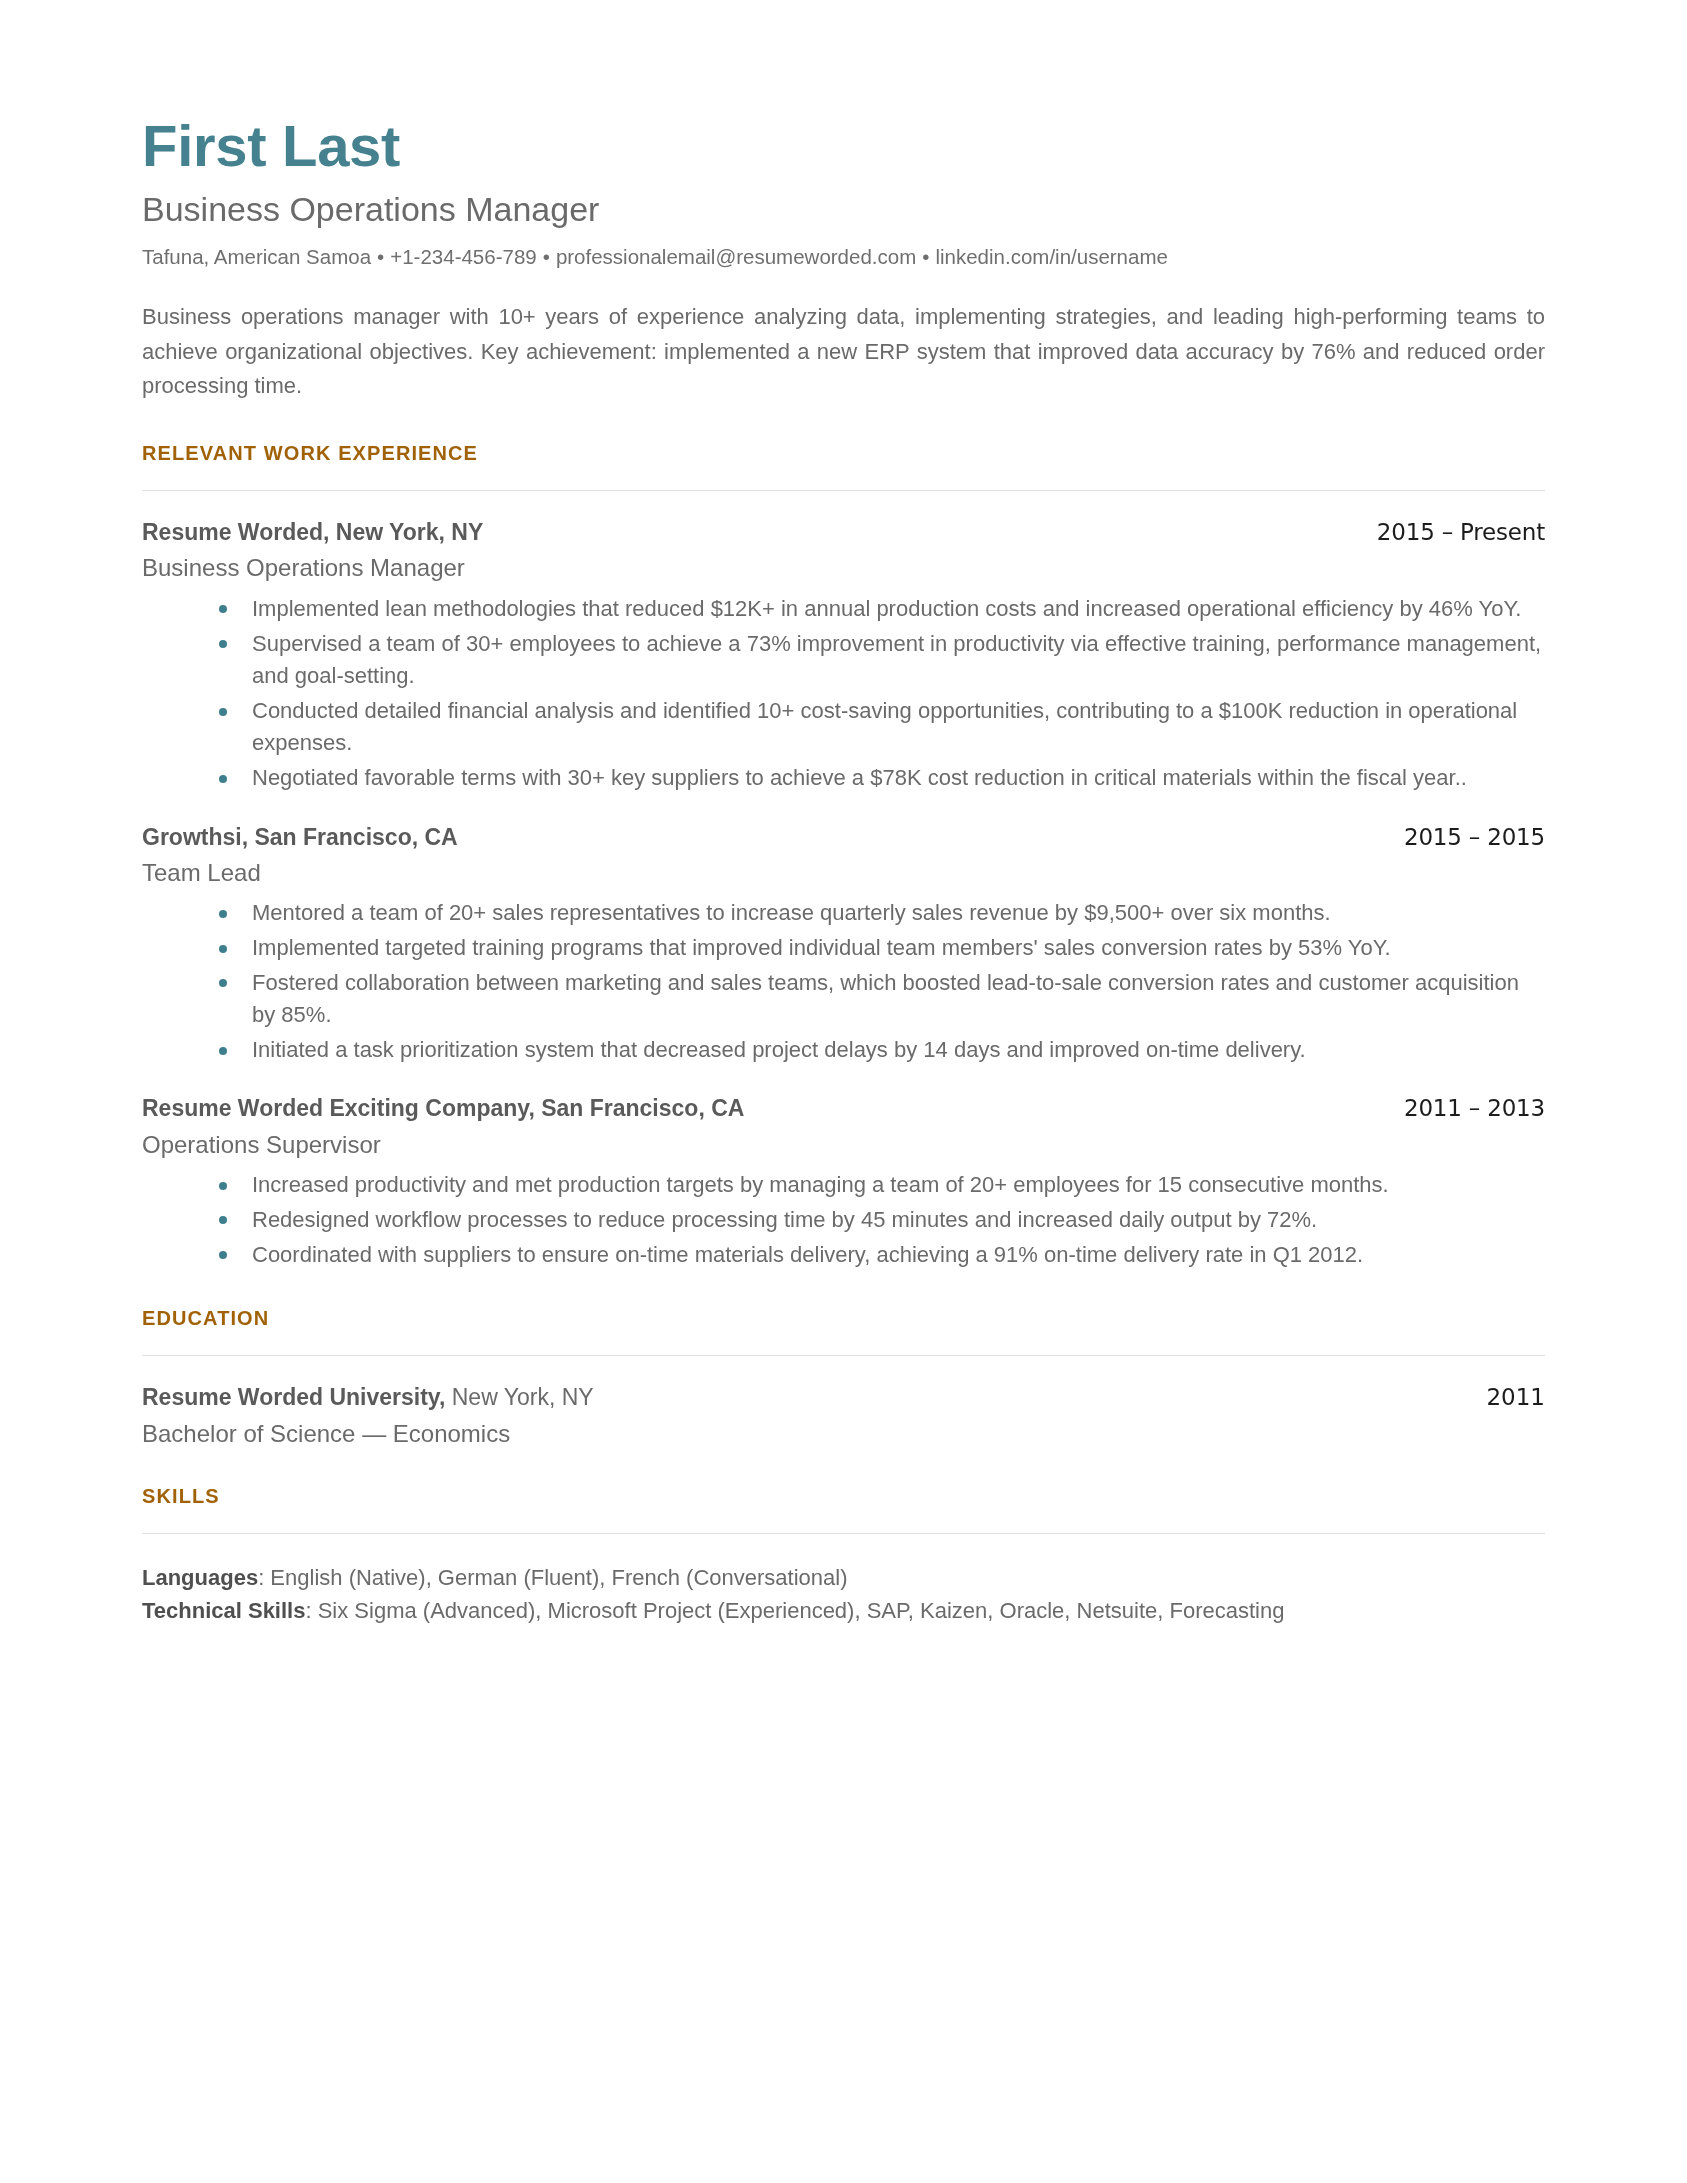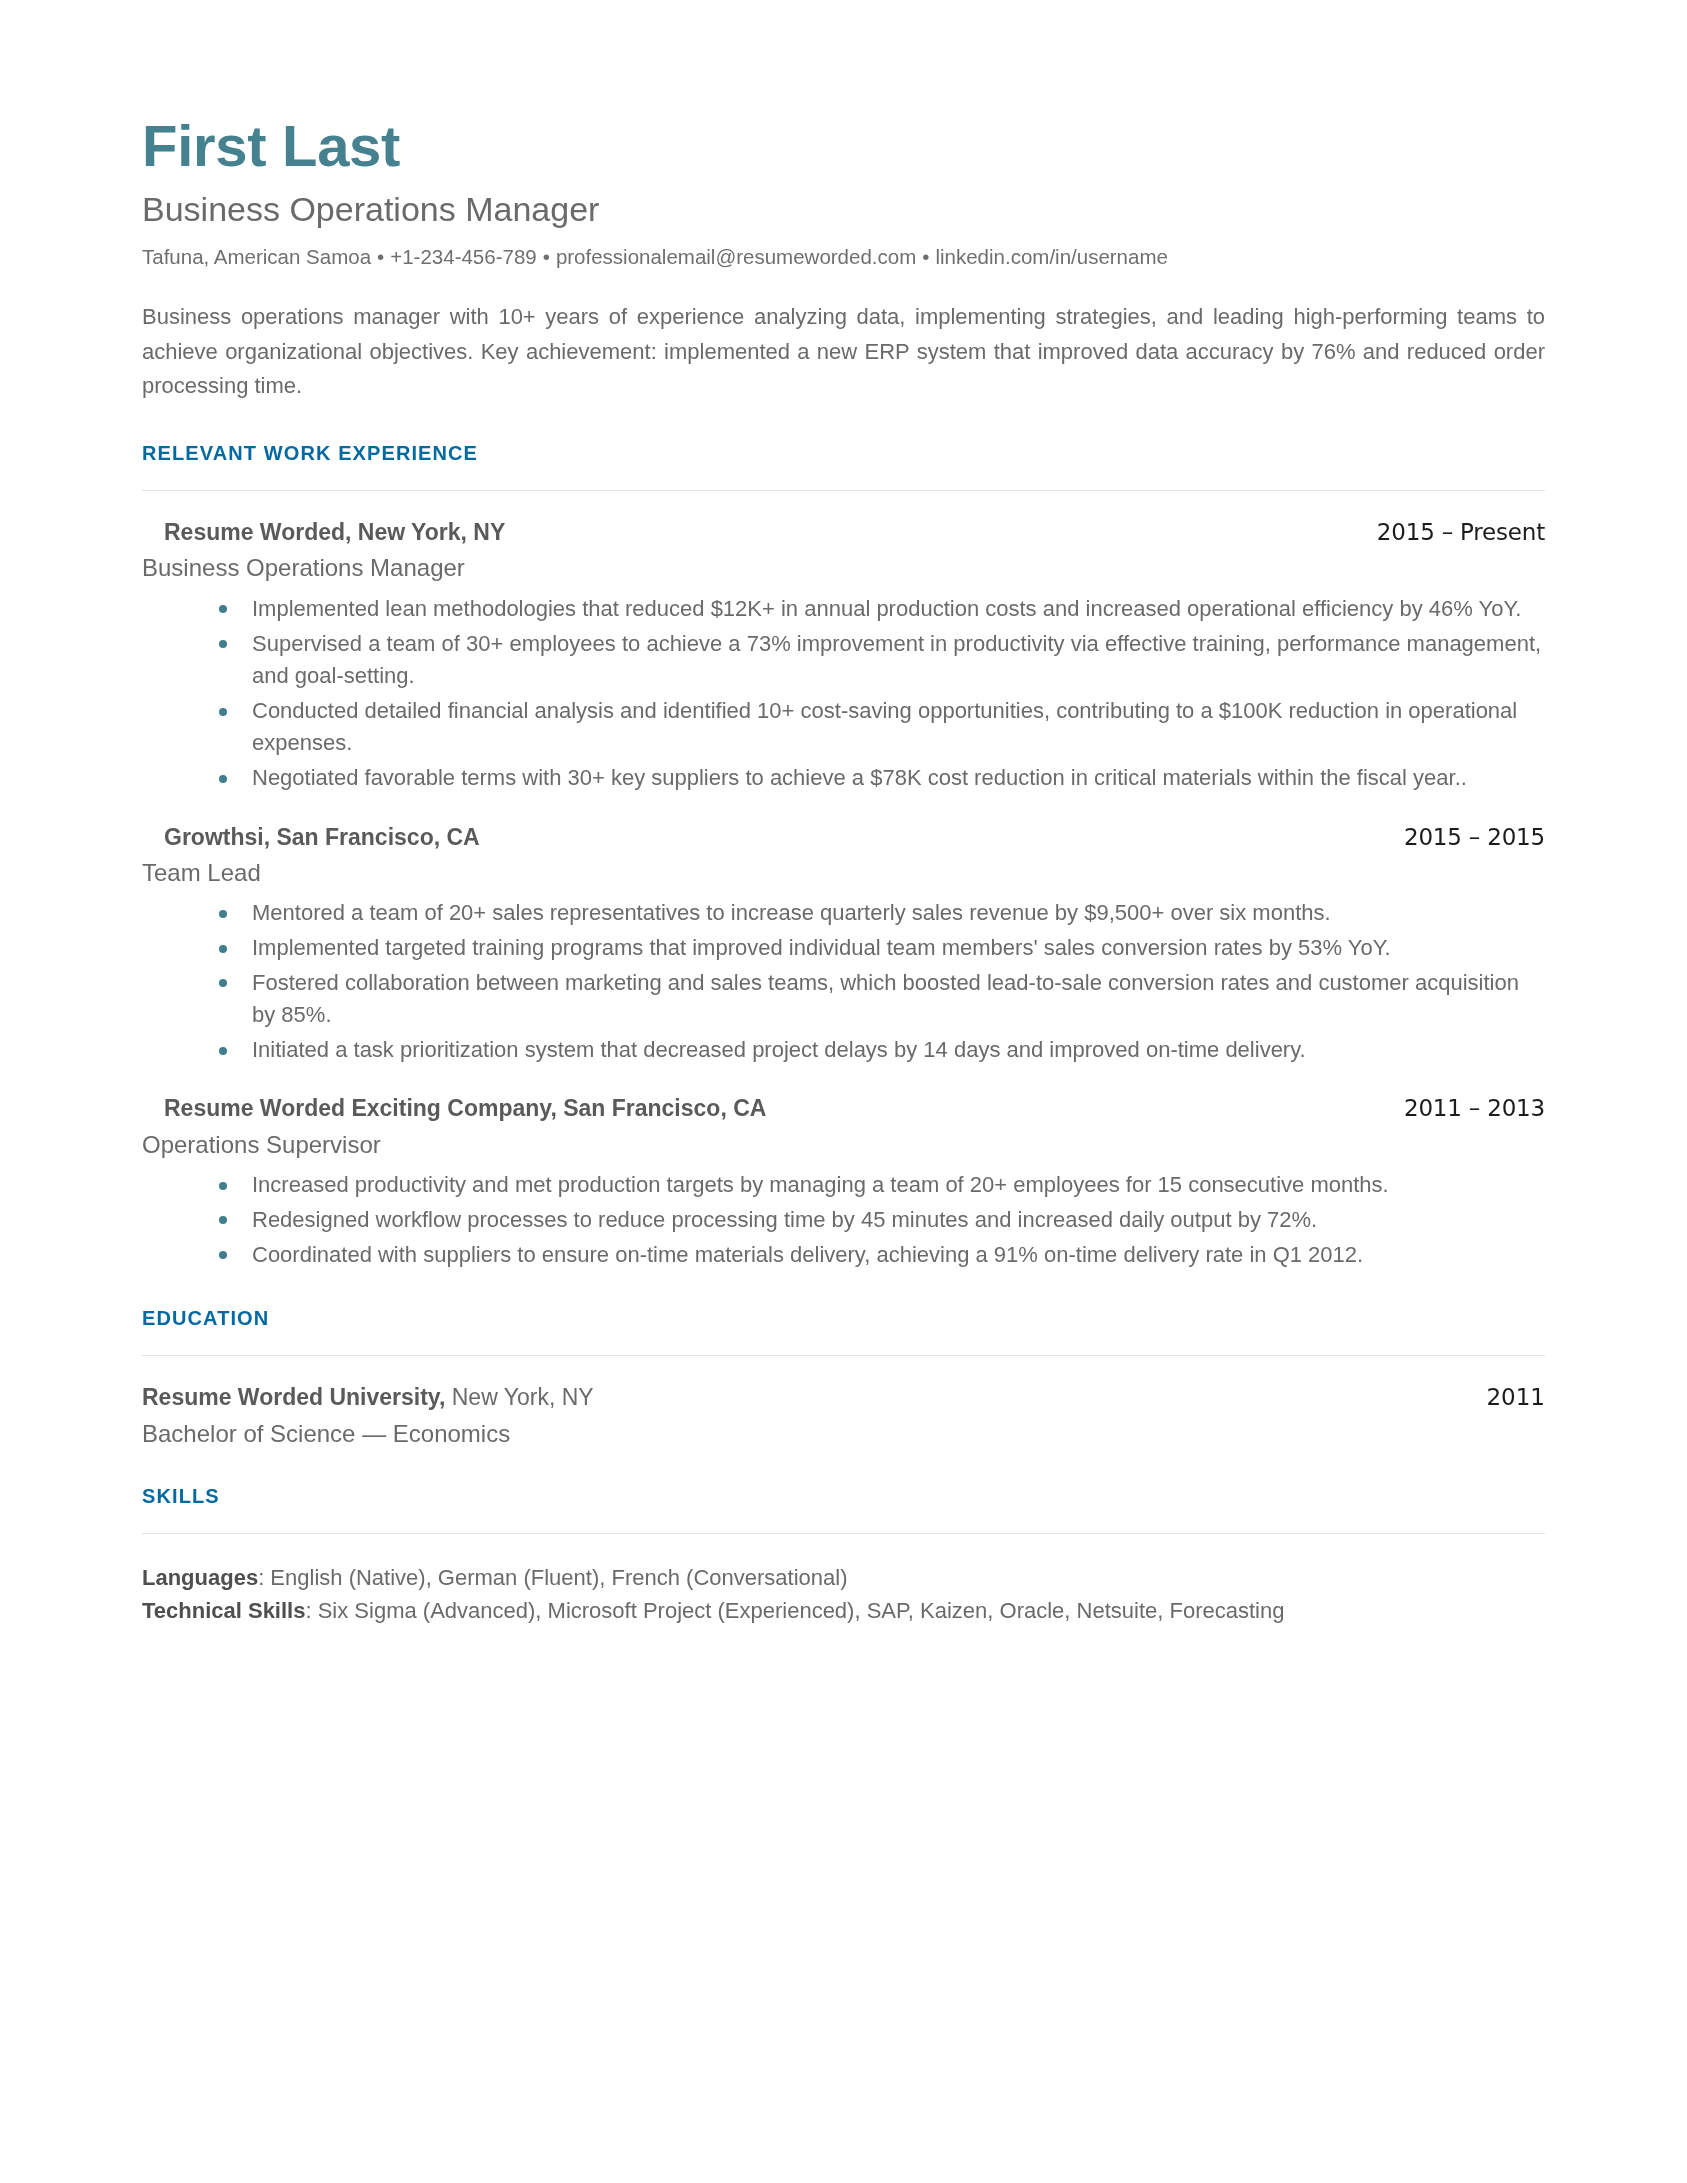--- a/index.html
+++ b/index.html
@@ -56,21 +56,21 @@
     line-height: 1.57;
     color: #6a6a6a;
     text-align: justify;
     margin-bottom: 38px;
   }
 
   
   .section-title {
     font-size: 20px;
     font-weight: bold;
-    color: #0369a1;
+    color: #a16207;
     letter-spacing: 1.1px;
     text-transform: uppercase;
     margin-bottom: 25px;
   }
 
   .rule {
     height: 1.3px;
     background: #e2e2e2;
     width: 100%;
     margin-bottom: 28px;
@@ -85,21 +85,20 @@
     justify-content: space-between;
     align-items: baseline;
     margin-bottom: 6.6px;
   }
 
   .job-company {
     font-size: 23px;
     font-weight: bold;
     color: #5a5a5a;
     line-height: 1.2;
-    margin-left: 22px;
   }
 
   .job-date {
     font-size: 23px;
     color: #1c1c1c;
     font-family: "DejaVu Sans", sans-serif;
     letter-spacing: -0.2px;
     white-space: nowrap;
     line-height: 1.2;
   }

